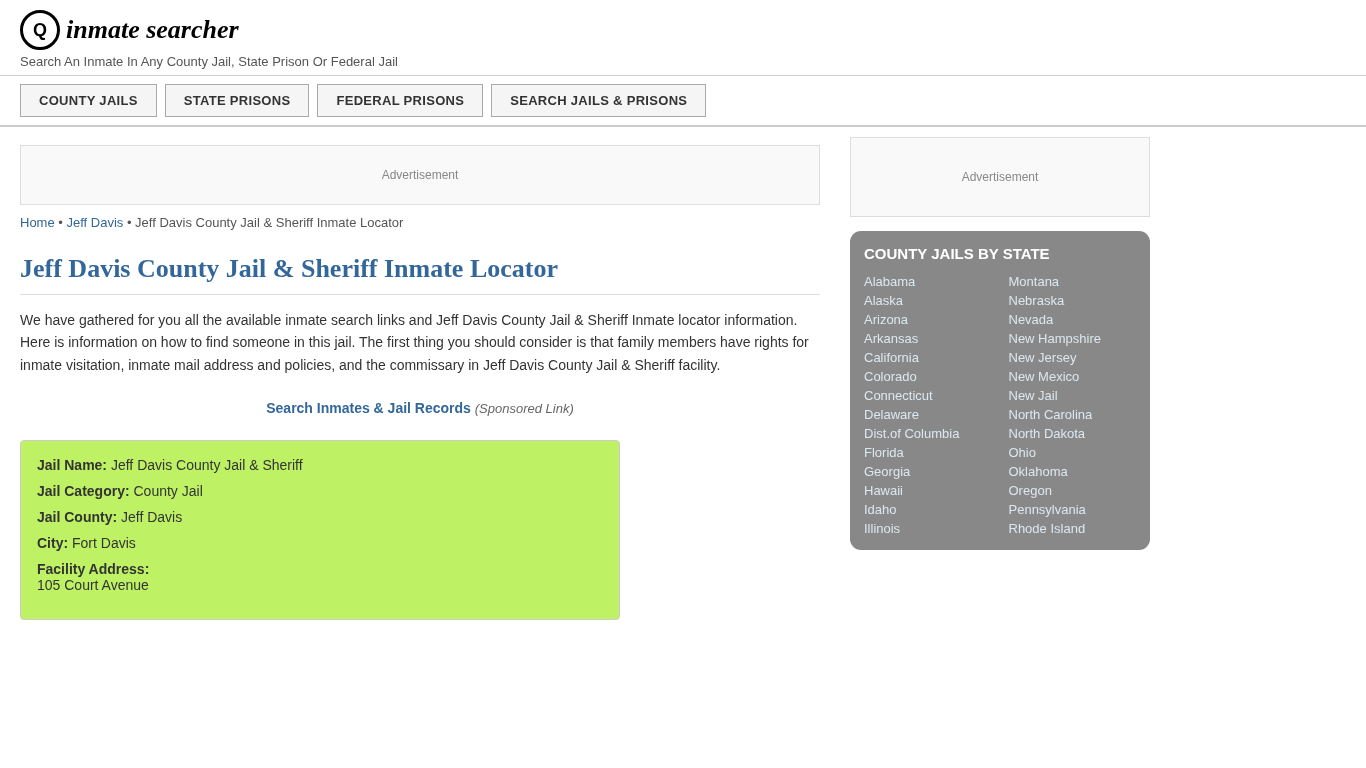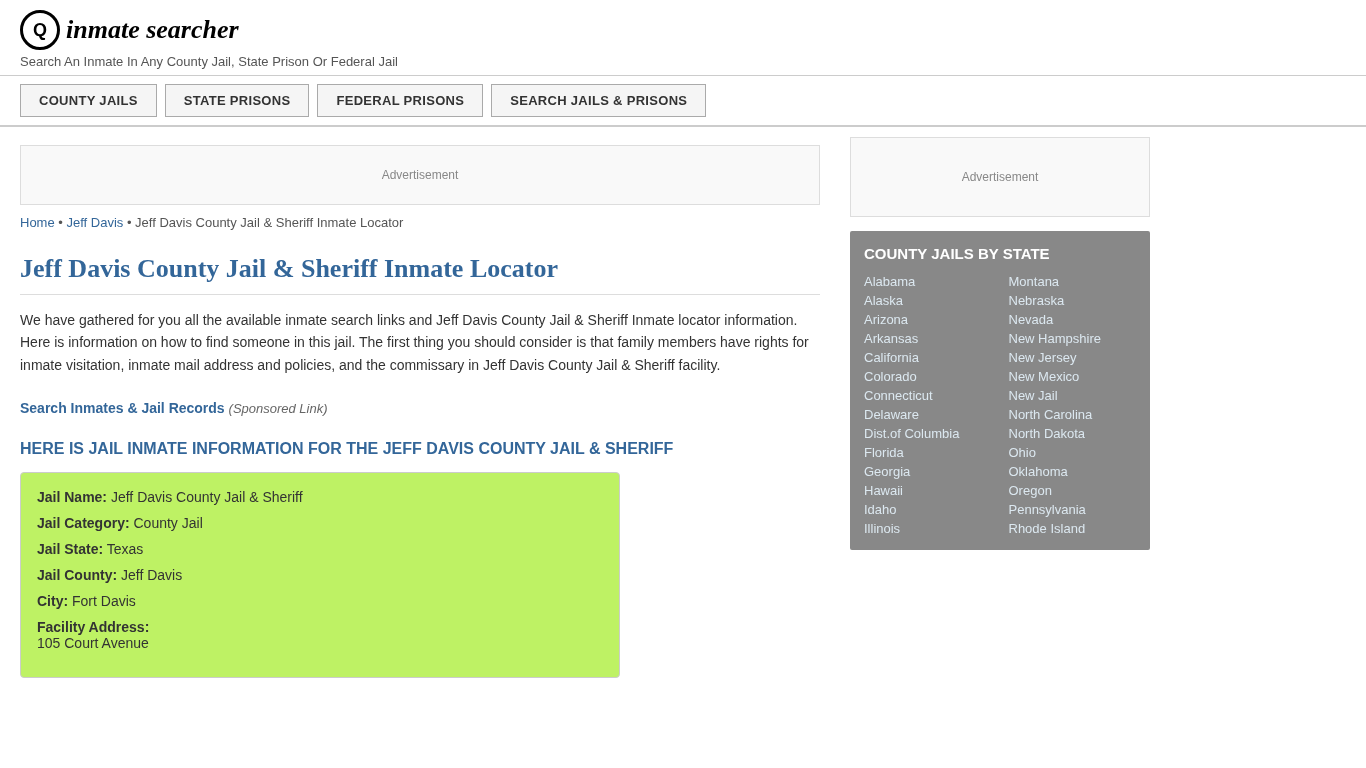--- a/index.html
+++ b/index.html
@@ -29,35 +29,35 @@
     #breadcrumb { font-size: 13px; color: #555; margin: 10px 0 24px 0; }
     #breadcrumb a { color: #336699; text-decoration: none; }
 
     
     #page-title { font-size: 26px; color: #336699; font-family: Georgia, serif; margin-bottom: 14px; border-bottom: 1px solid #ddd; padding-bottom: 10px; }
 
     
     #body-text { font-size: 14px; line-height: 1.6; color: #333; margin-bottom: 16px; }
 
     
-    #sponsored-link { text-align: left; margin: 24px 0; }
+    #sponsored-link { text-align: center; margin: 24px 0; }
     #sponsored-link a { color: #336699; font-weight: bold; text-decoration: none; }
     #sponsored-note { color: #666; font-style: italic; font-size: 13px; }
 
     
     #section-heading { color: #336699; font-weight: bold; font-size: 16px; text-transform: uppercase; margin: 16px 0 14px 0; }
 
     
     #info-box { border: 1px solid #ccc; background: #bef264; padding: 16px; border-radius: 4px; max-width: 600px; }
     .info-row { margin-bottom: 10px; font-size: 14px; color: #333; }
     .info-label { font-weight: bold; }
 
     
     #sidebar-ad { text-align: center; font-size: 12px; color: #888; background: #f9f9f9; border: 1px solid #ddd; min-height: 80px; display: flex; align-items: center; justify-content: center; margin-bottom: 14px; }
-    #county-jails-box { background: #888; padding: 14px; border-radius: 2px; }
+    #county-jails-box { background: #888; padding: 14px; border-radius: 11px; }
     #county-jails-title { font-size: 15px; font-weight: bold; color: #fff; text-transform: uppercase; margin-bottom: 12px; }
     #states-grid { display: grid; grid-template-columns: 1fr 1fr; gap: 4px 17px; }
     .state-link { color: #dce8f0; font-size: 13px; text-decoration: none; cursor: pointer; }
   </style>
 </head>
 <body>
 
 <div id="header">
   <div id="logo-area">
     <div id="logo-icon">Q</div>
@@ -91,34 +91,29 @@
 
     <h1 id="page-title">Jeff Davis County Jail &amp; Sheriff Inmate Locator</h1>
 
     <p id="body-text">We have gathered for you all the available inmate search links and Jeff Davis County Jail &amp; Sheriff Inmate locator information. Here is information on how to find someone in this jail. The first thing you should consider is that family members have rights for inmate visitation, inmate mail address and policies, and the commissary in Jeff Davis County Jail &amp; Sheriff facility.</p>
 
     <div id="sponsored-link">
       <a>Search Inmates &amp; Jail Records</a>
       <span id="sponsored-note">(Sponsored Link)</span>
     </div>
 
-    <div id="section-heading">HERE IS JAIL INMATE INFORMATION FOR THE JEFF DAVIS COUNTY JAIL &amp; SHERIFF</div>
 
     <div id="info-box">
       <div class="info-row">
         <span class="info-label">Jail Name:</span>
         <span>Jeff Davis County Jail &amp; Sheriff</span>
       </div>
       <div class="info-row">
         <span class="info-label">Jail Category:</span>
         <span>County Jail</span>
-      </div>
-      <div class="info-row">
-        <span class="info-label">Jail State:</span>
-        <span>Texas</span>
       </div>
       <div class="info-row">
         <span class="info-label">Jail County:</span>
         <span>Jeff Davis</span>
       </div>
       <div class="info-row">
         <span class="info-label">City:</span>
         <span>Fort Davis</span>
       </div>
       <div class="info-row">

